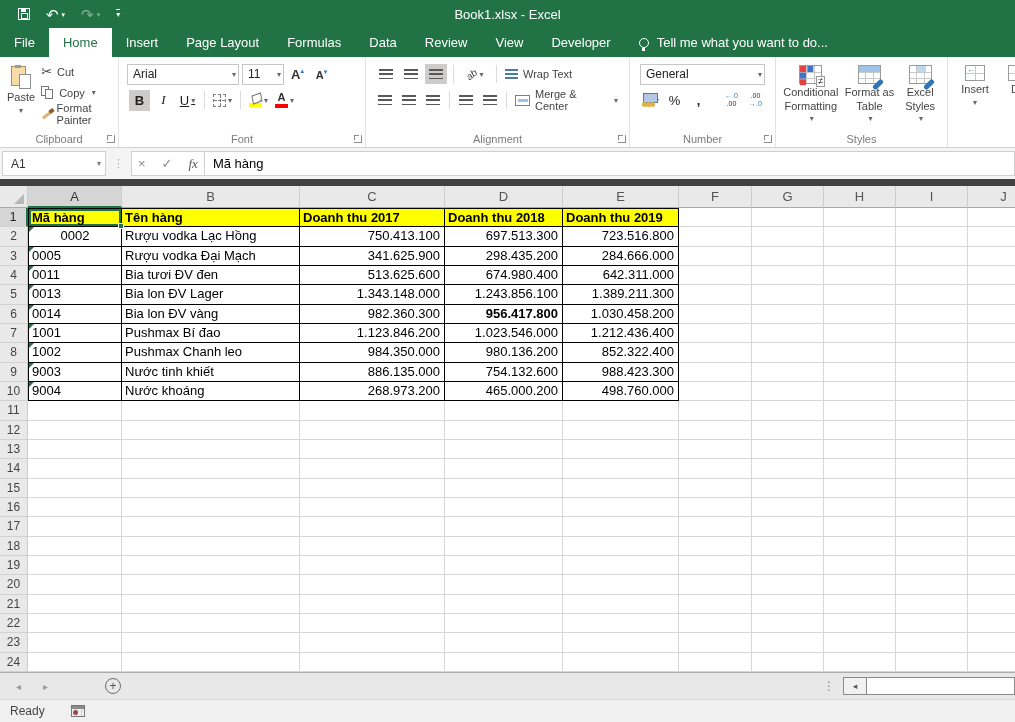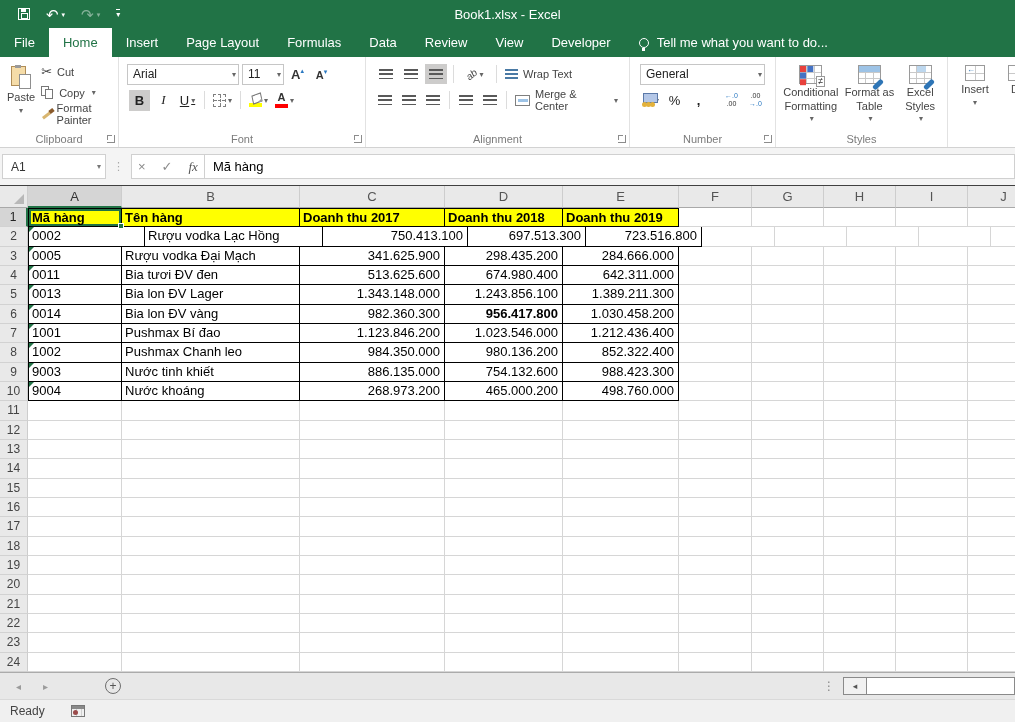--- a/index.html
+++ b/index.html
@@ -111,21 +111,21 @@
       border-radius:2px;transform:rotate(-45deg);}
   .ic-cs::before{content:"";position:absolute;left:7.3px;top:0;width:9px;height:5.6px;background:#bdd7ee;}
   
   .ic-cells{position:relative;width:20px;height:16px;border:1px solid #9a9a9a;background:
       linear-gradient(#c9c9c9 0 0) center/1px 100% no-repeat,
       linear-gradient(#c9c9c9 0 0) center/100% 1px no-repeat;margin:0 auto 2px;}
   .ic-cells.ins::before{content:"←";position:absolute;left:1px;top:-1px;color:#2e75b6;font-size:8px;}
   .ic-cells.del::before{content:"→";position:absolute;right:1px;top:-1px;color:#c0504d;font-size:8px;}
 
   
-  .fbar{height:38px;background:#f4f4f4;border-bottom:1px solid #404040;display:flex;align-items:center;
+  .fbar{height:38px;background:#f4f4f4;border-bottom:7px solid #404040;display:flex;align-items:center;
         padding:0 0 0 2px;flex:none;}
   .namebox{width:104px;height:25px;background:#fff;border:1px solid #d0d0d0;display:flex;align-items:center;
            font-size:12px;color:#333;padding-left:8px;}
   .namebox .nb-dd{margin-left:auto;margin-right:4px;font-size:8px;color:#777;}
   .fhandle{color:#a9a9a9;font-size:11px;padding:0 7px;letter-spacing:0;}
   .fxbtns{display:flex;align-items:center;background:#fff;border:1px solid #d0d0d0;height:25px;padding:0 6px;gap:16px;}
   .fxbtns span{color:#8a8a8a;font-size:13px;}
   .fxbtns .fx{color:#555;font-family:"Liberation Serif",serif;font-style:italic;font-size:13px;}
   .fvalue{flex:1;height:25px;background:#fff;border:1px solid #d0d0d0;border-left:none;display:flex;
           align-items:center;font-size:13px;color:#000;padding-left:8px;}
@@ -438,21 +438,21 @@
         <div class="cell th tb rt" style="width: 118px;"><span>Doanh thu 2018</span></div>
         <div class="cell th tb rt" style="width: 116px;"><span>Doanh thu 2019</span></div>
         <div class="cell" style="width: 73px;"></div>
         <div class="cell" style="width: 72px;"></div>
         <div class="cell" style="width: 72px;"></div>
         <div class="cell" style="width: 72px;"></div>
         <div class="cell" style="width: 72px;"></div>
       </div>
       <div class="g-row">
         <div class="rh" style="width: 28px;">2</div>
-        <div class="cell tb lb err" style="width: 117px;"><span>0002</span></div>
+        <div class="cell tb lb err" style="width: 94px; text-align: center;"><span>0002</span></div>
         <div class="cell tb" style="width: 178px;"><span>Rượu vodka Lạc Hồng</span></div>
         <div class="cell tb num" style="width: 145px;"><span>750.413.100</span></div>
         <div class="cell tb num" style="width: 118px;"><span>697.513.300</span></div>
         <div class="cell tb num" style="width: 116px;"><span>723.516.800</span></div>
         <div class="cell" style="width: 73px;"></div>
         <div class="cell" style="width: 72px;"></div>
         <div class="cell" style="width: 72px;"></div>
         <div class="cell" style="width: 72px;"></div>
         <div class="cell" style="width: 72px;"></div>
       </div>

